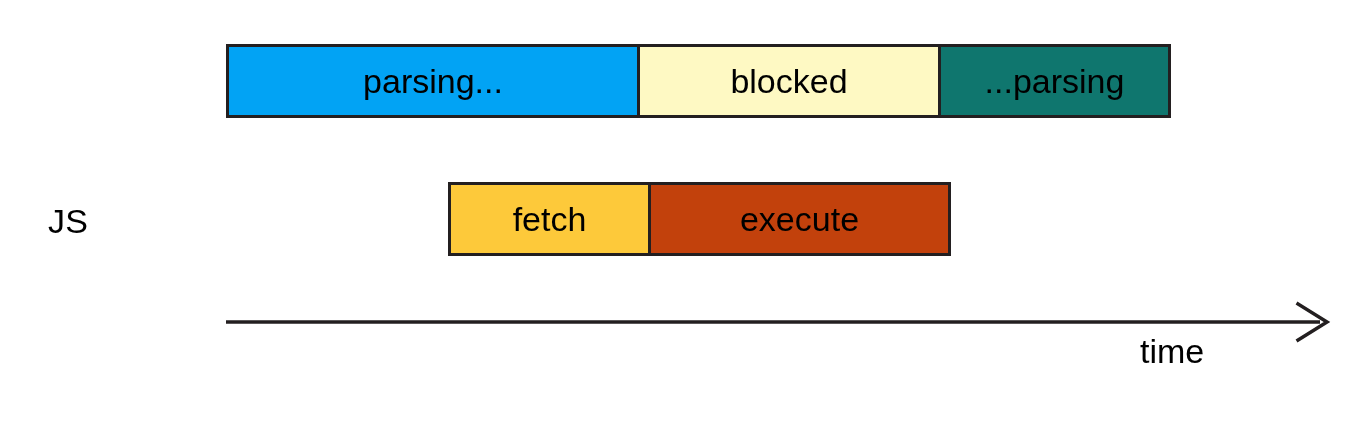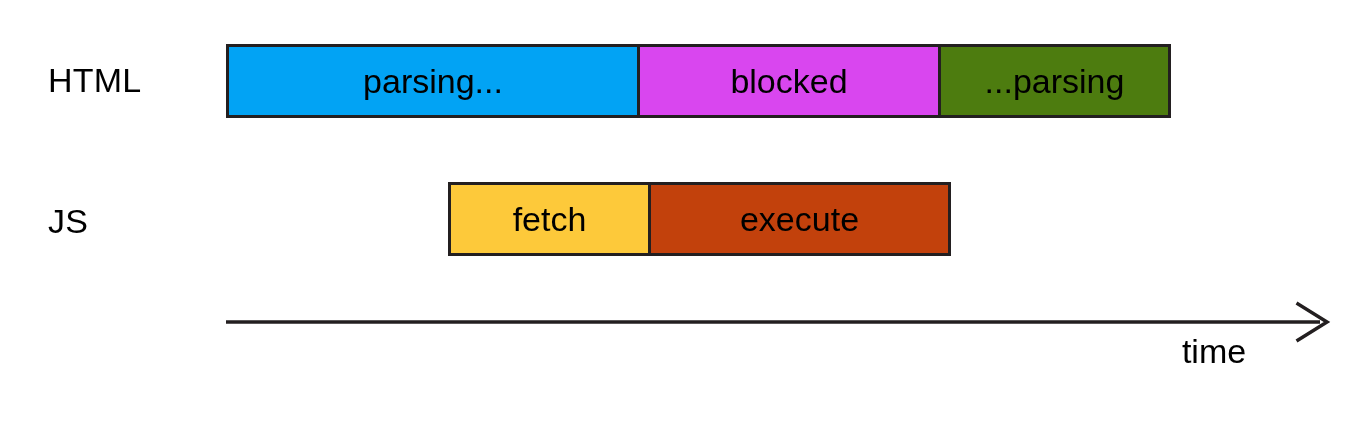--- a/index.html
+++ b/index.html
@@ -65,42 +65,41 @@
     width: 1120px;
     height: 54px;
   }
   #time-axis svg { display: block; }
 
   #time-label {
     position: absolute;
     left: 1140px;
     top: 334px;
     width: 148px;
-    text-align: center;
+    text-align: left;
     font-size: 34px;
     line-height: 1;
     color: #000000;
     white-space: nowrap;
   }
 </style>
 </head>
 <body>
 
 <div id="diagram">
 
-  <div class="row-label" id="label-html">HTML</div>
 
   <div class="track" id="track-html">
     <div class="segment" style="flex: 0 0 414px; background: #02a3f4;">
       <span>parsing...</span>
     </div>
-    <div class="segment" style="flex: 0 0 304px; background: #d946ef;">
+    <div class="segment" style="flex: 0 0 304px; background: #fef9c3;">
       <span>blocked</span>
     </div>
-    <div class="segment" style="flex: 0 0 233px; background: #4d7c0f;">
+    <div class="segment" style="flex: 0 0 233px; background: #0f766e;">
       <span>...parsing</span>
     </div>
   </div>
 
   <div class="row-label" id="label-js">JS</div>
 
   <div class="track" id="track-js">
     <div class="segment" style="flex: 0 0 203px; background: #fdc93a;">
       <span>fetch</span>
     </div>

